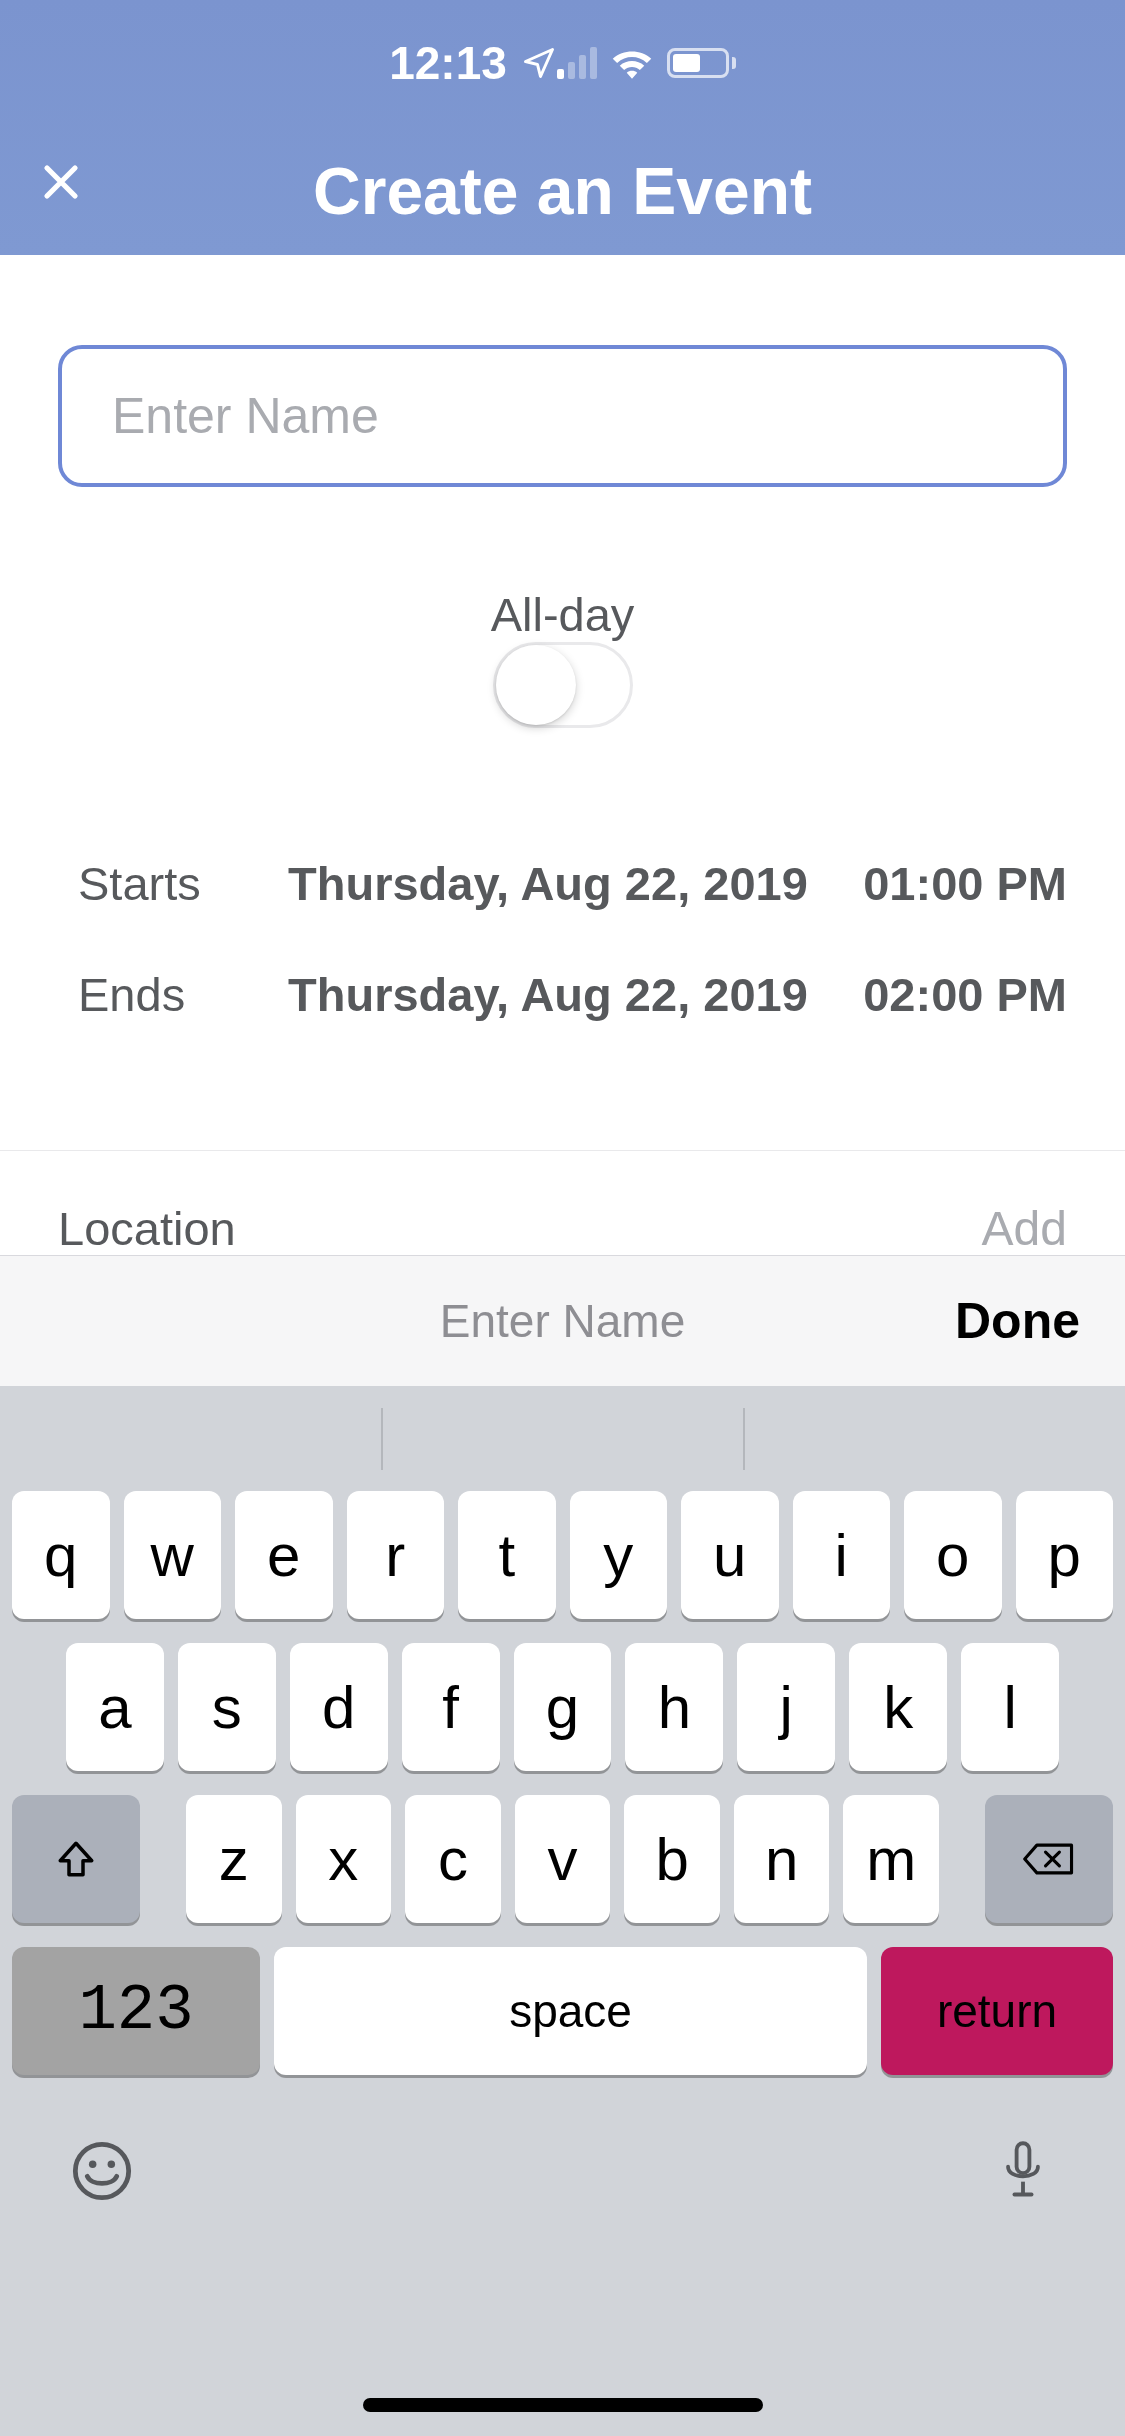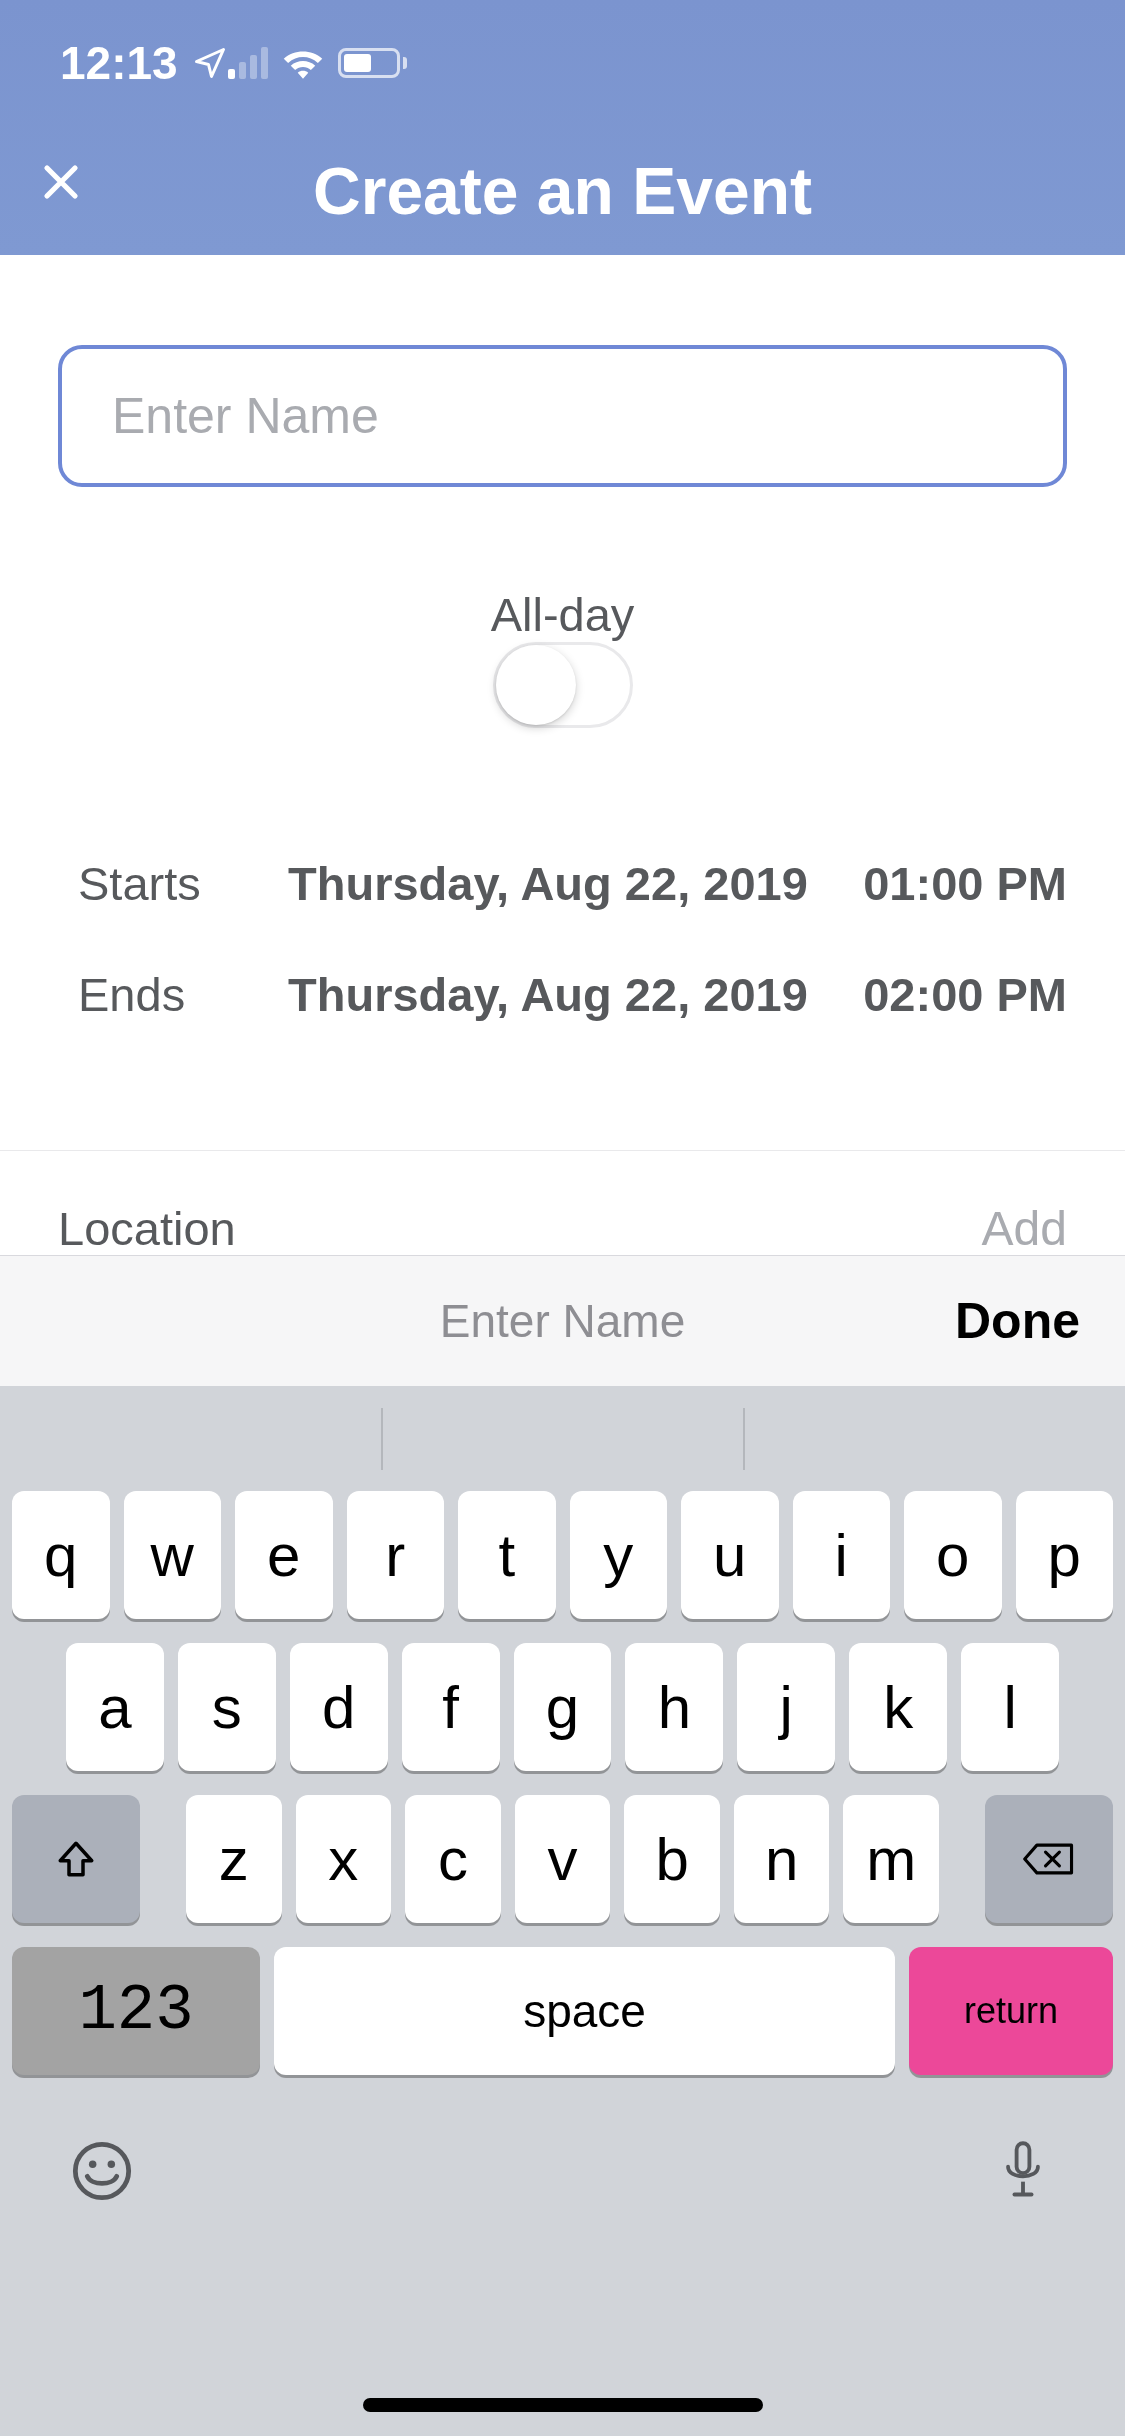--- a/index.html
+++ b/index.html
@@ -19,21 +19,21 @@
     
     .nav-bar {
       background: linear-gradient(to bottom, #7b94cf, #7f99d2);
       height: 255px;
       position: relative;
       color: #fff;
     }
     .status-bar {
       display: flex;
       align-items: center;
-      justify-content: flex-start;
+      justify-content: center;
       padding: 36px 60px 0 60px;
       height: 90px;
     }
     .status-left {
       display: flex;
       align-items: center;
       gap: 14px;
     }
     .status-time {
       font-size: 46px;
@@ -308,24 +308,24 @@
       background: #a3a3a3;
       font-size: 64px;
       font-family: Liberation Mono, monospace;
     }
     .key-space {
       flex: 1;
       background: #fff;
       font-size: 46px;
     }
     .key-return {
-      width: 204px;
+      width: 232px;
       flex: none;
-      background: #ec4899;
-      font-size: 36px;
+      background: #be185d;
+      font-size: 46px;
     }
     .kb-bottom {
       display: flex;
       justify-content: space-between;
       align-items: center;
       padding: 40px 60px 0 60px;
     }
     .emoji-icon, .mic-icon {
       width: 64px;
       height: 64px;

